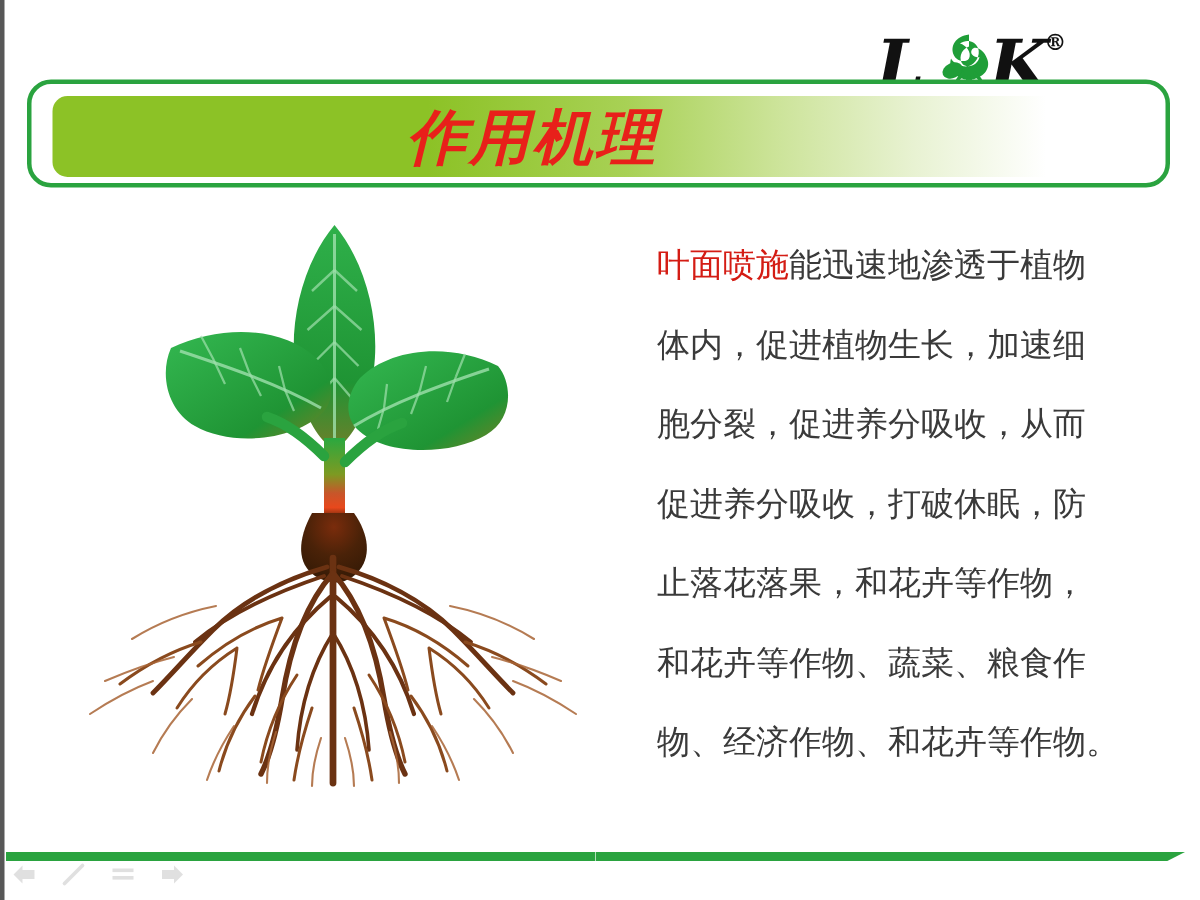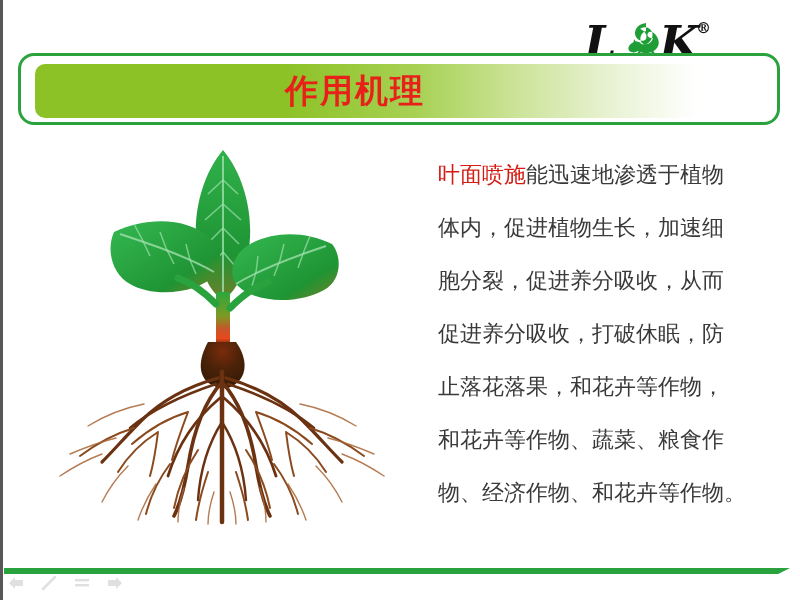--- a/index.html
+++ b/index.html
@@ -84,41 +84,42 @@
         #cde49b 66%, #e8f2d2 78%, #ffffff 90%, #ffffff 100%);
   }
   .banner-title {
     position: absolute;
     left: 0; top: 0;
     width: 640px; height: 54px;
     display: flex;
     align-items: center;
     justify-content: center;
     font-family: "DejaVu Sans", "Liberation Sans", sans-serif;
-    font-size: 33px;
+    font-size: 40px;
     font-weight: bold;
     color: #e8201a;
     letter-spacing: 2px;
+    font-style: italic;
   }
 
   
   .illustration {
     position: absolute;
     left: 38px; top: 132px;
     width: 370px; height: 400px;
   }
 
   
   .body-copy {
     position: absolute;
     left: 438px; top: 150px;
     width: 350px;
   }
   .copy-line {
-    font-family: Liberation Mono, monospace;
+    font-family: Liberation Sans, sans-serif;
     font-size: 22px;
     line-height: 53px;
     color: #3a3a3a;
     white-space: nowrap;
     letter-spacing: 0px;
   }
   .copy-accent { color: #d41c14; }
 
   
   .footer {

